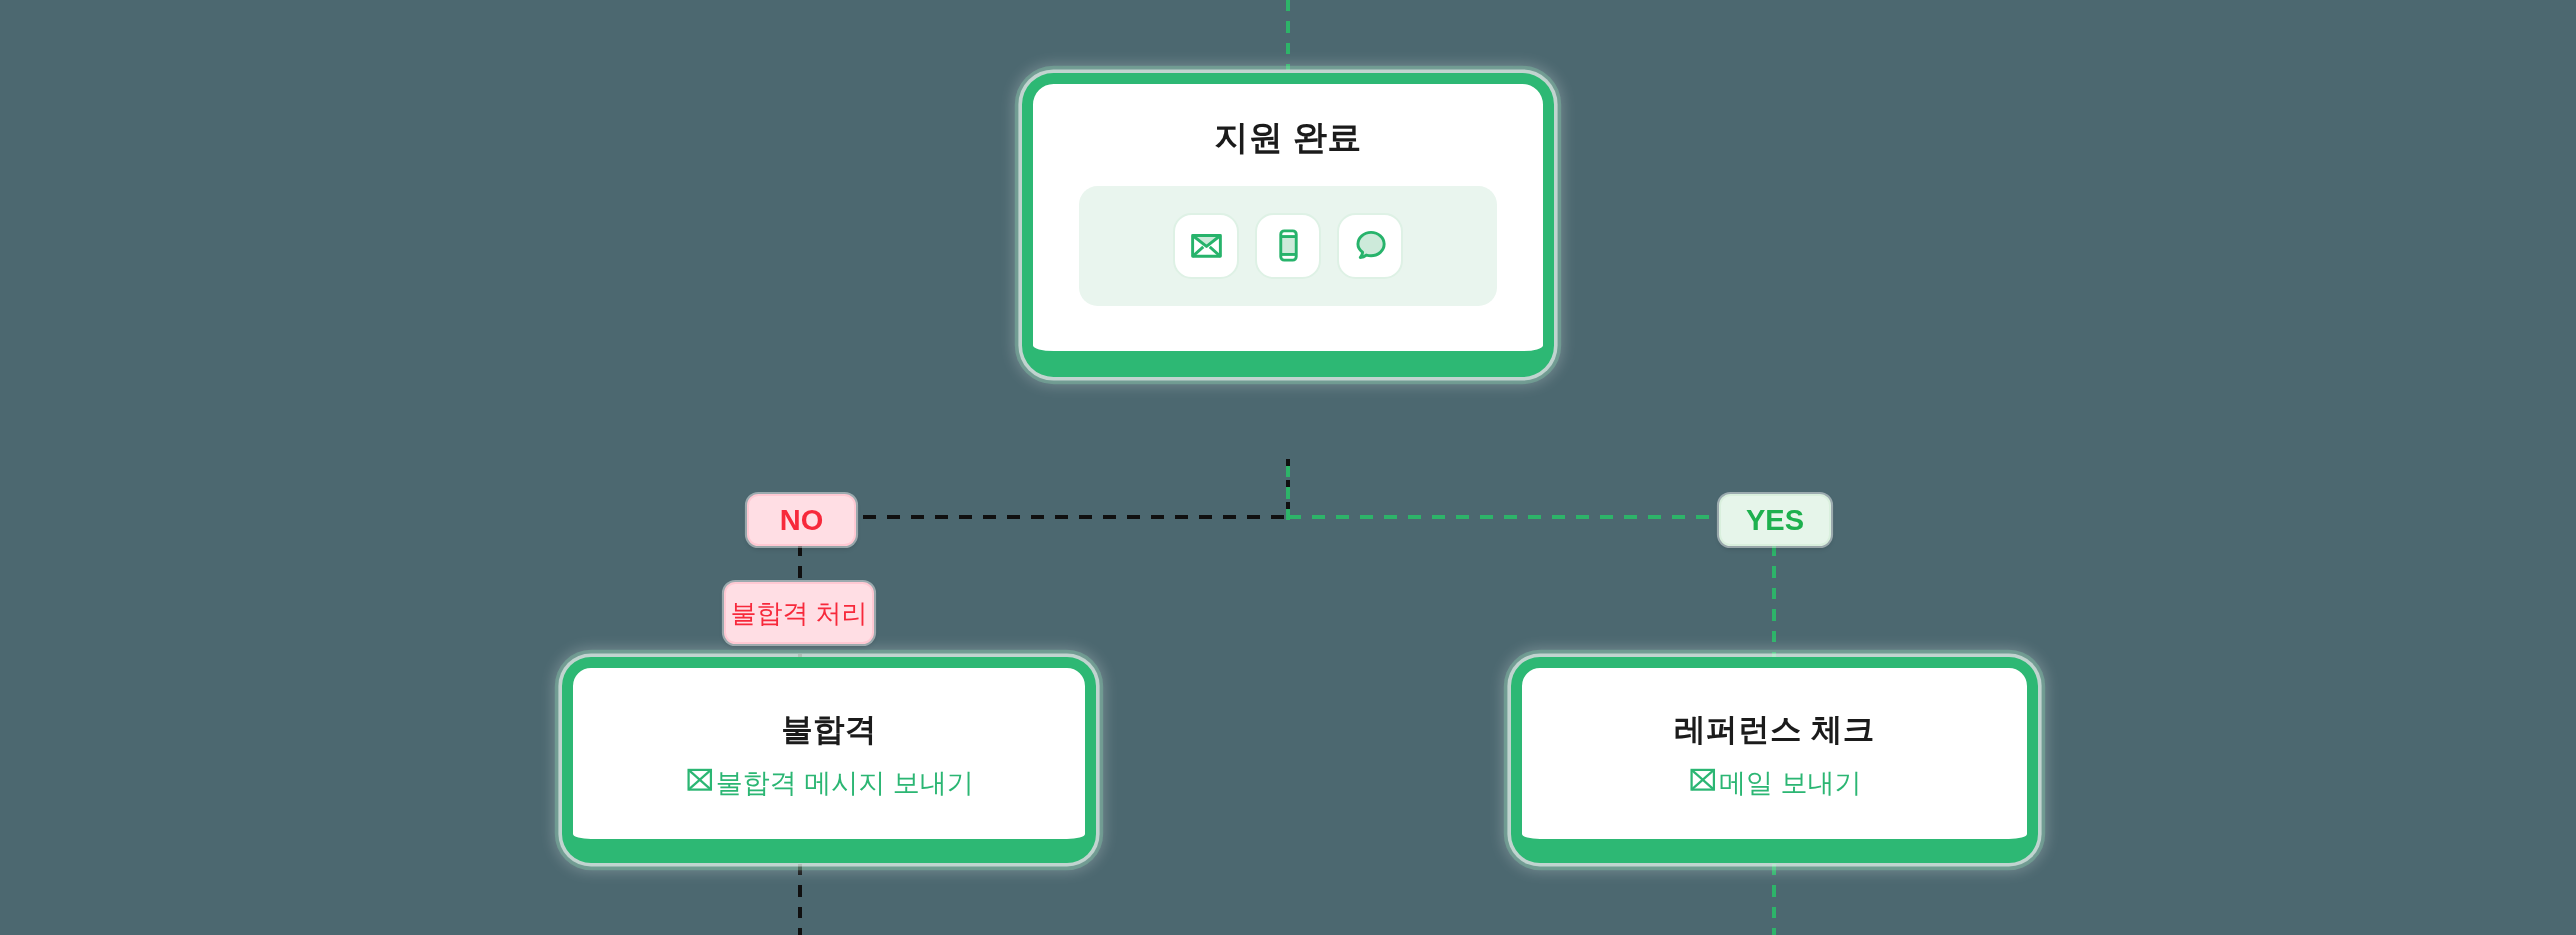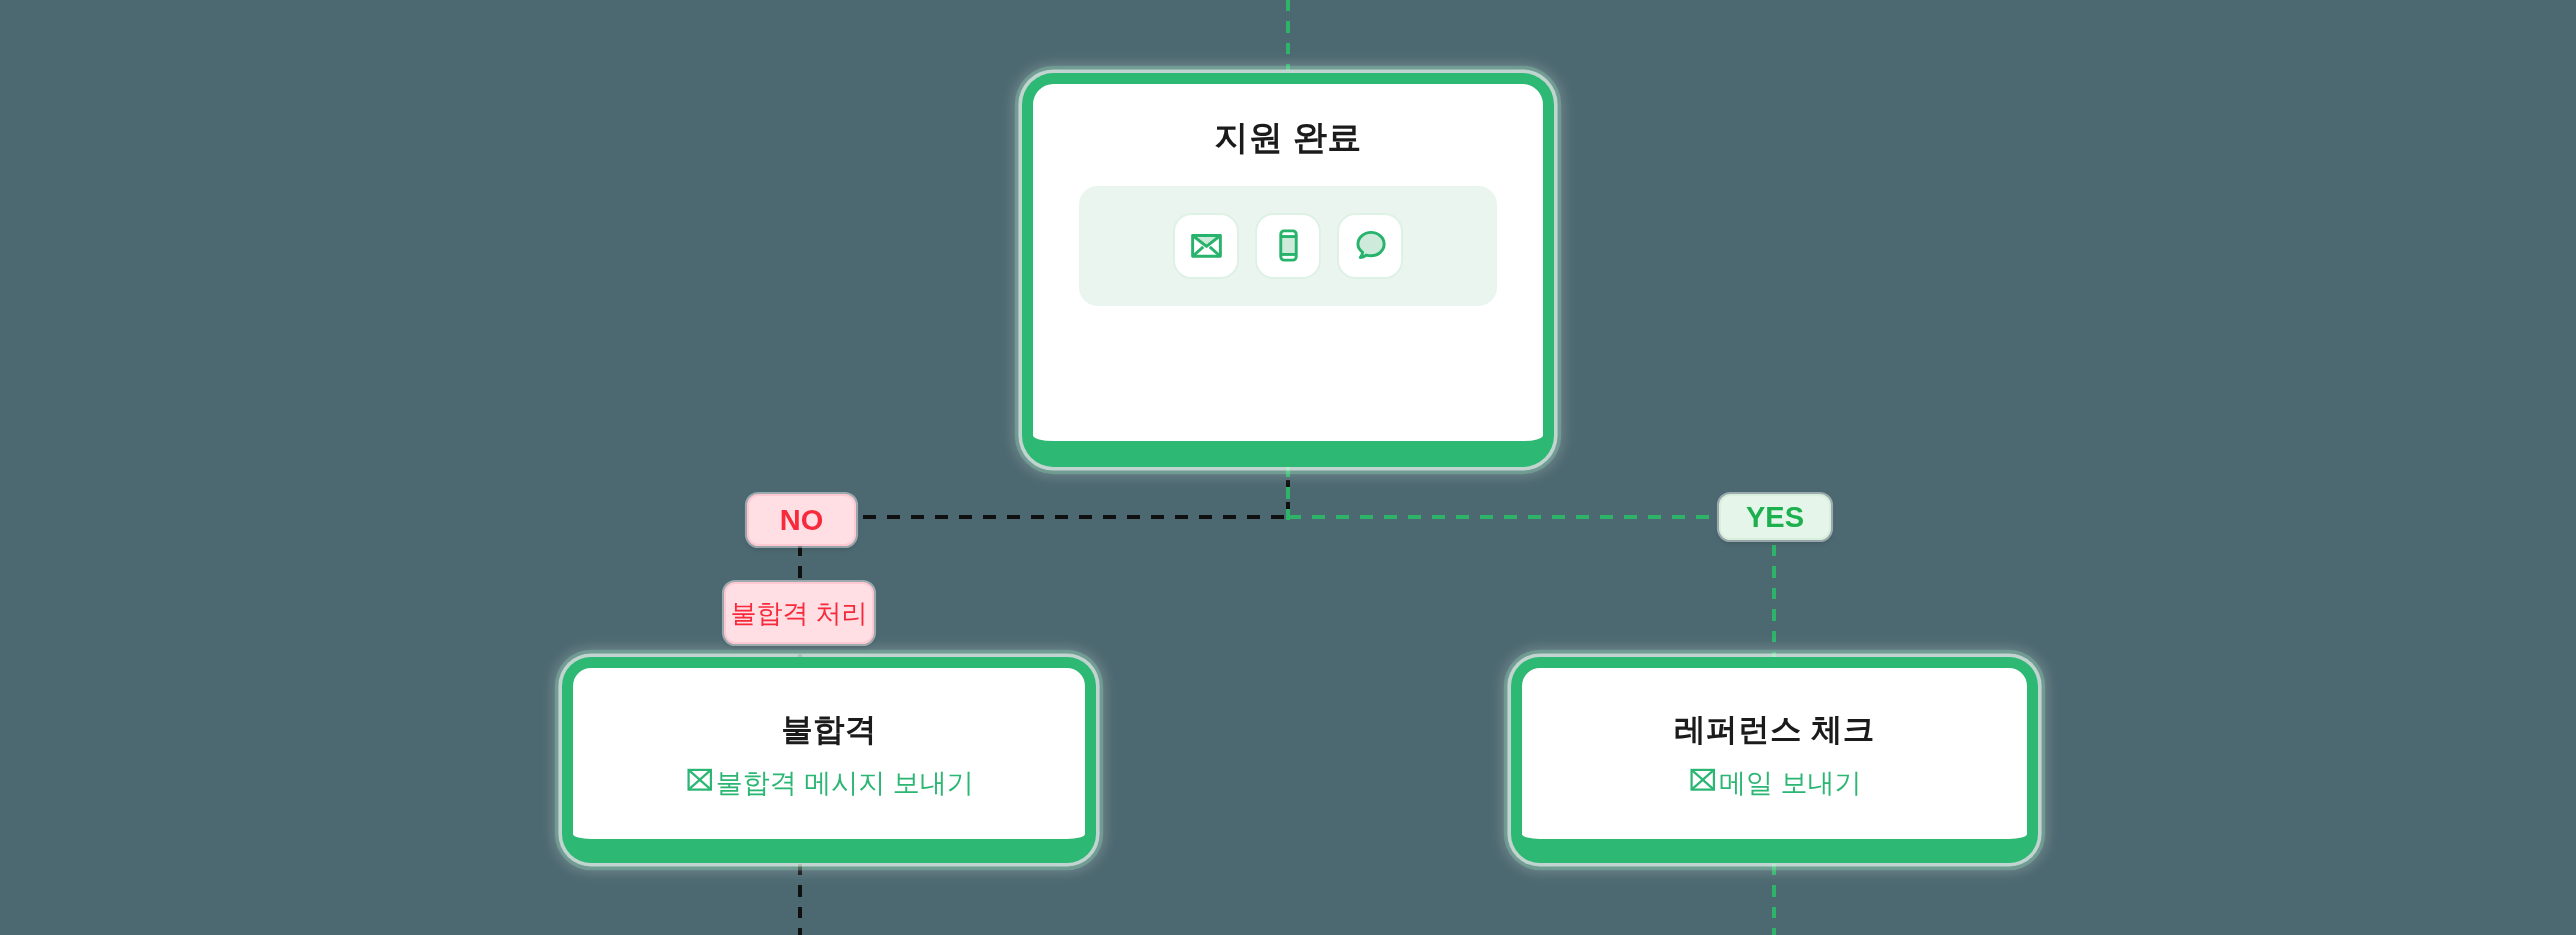--- a/index.html
+++ b/index.html
@@ -80,25 +80,25 @@
   .badge {
     position: absolute; z-index: 3;
     display: flex; align-items: center; justify-content: center;
     border-radius: 11.4px; box-sizing: border-box;
     box-shadow: 0 0 0 2.1px rgba(255,255,255,0.45), 0 2.1px 5.7px rgba(0,0,0,0.15);
     font-weight: 600;
   }
   .badge.pink { background: #ffdee4; border: 2.1px solid #ffc9d3; color: #f7293b; }
   .badge.mint { background: #e6f5ea; border: 2.1px solid #d9efdd; color: #1db04e; }
   .badge-no   { left: 747px; top: 494px; width: 109px; height: 52px; font-size: 29px; }
-  .badge-yes  { left: 1719px; top: 494px; width: 112px; height: 46px; font-size: 29px; }
+  .badge-yes  { left: 1719px; top: 494px; width: 112px; height: 52px; font-size: 29px; }
   .badge-fail { left: 724px; top: 582px; width: 150px; height: 62px; font-size: 26px; font-weight: 500; }
 
   
-  .main-node { left: 1022px; top: 73px; width: 532px; height: 394px; }
+  .main-node { left: 1022px; top: 73px; width: 532px; height: 304px; }
   .fail-node { left: 534px;  top: 657px; width: 534px; height: 206px; margin-left: 28px; }
   .ref-node  { left: 1511px; top: 657px; width: 527px; height: 206px; }
 </style>
 </head>
 <body>
 
 <div class="canvas">
 
   <div class="line vdash green" style="left:1286px; top:0; height:70px;"></div>
   <div class="line vdash black" style="left:1286px; top:459px; height:61px;"></div>

